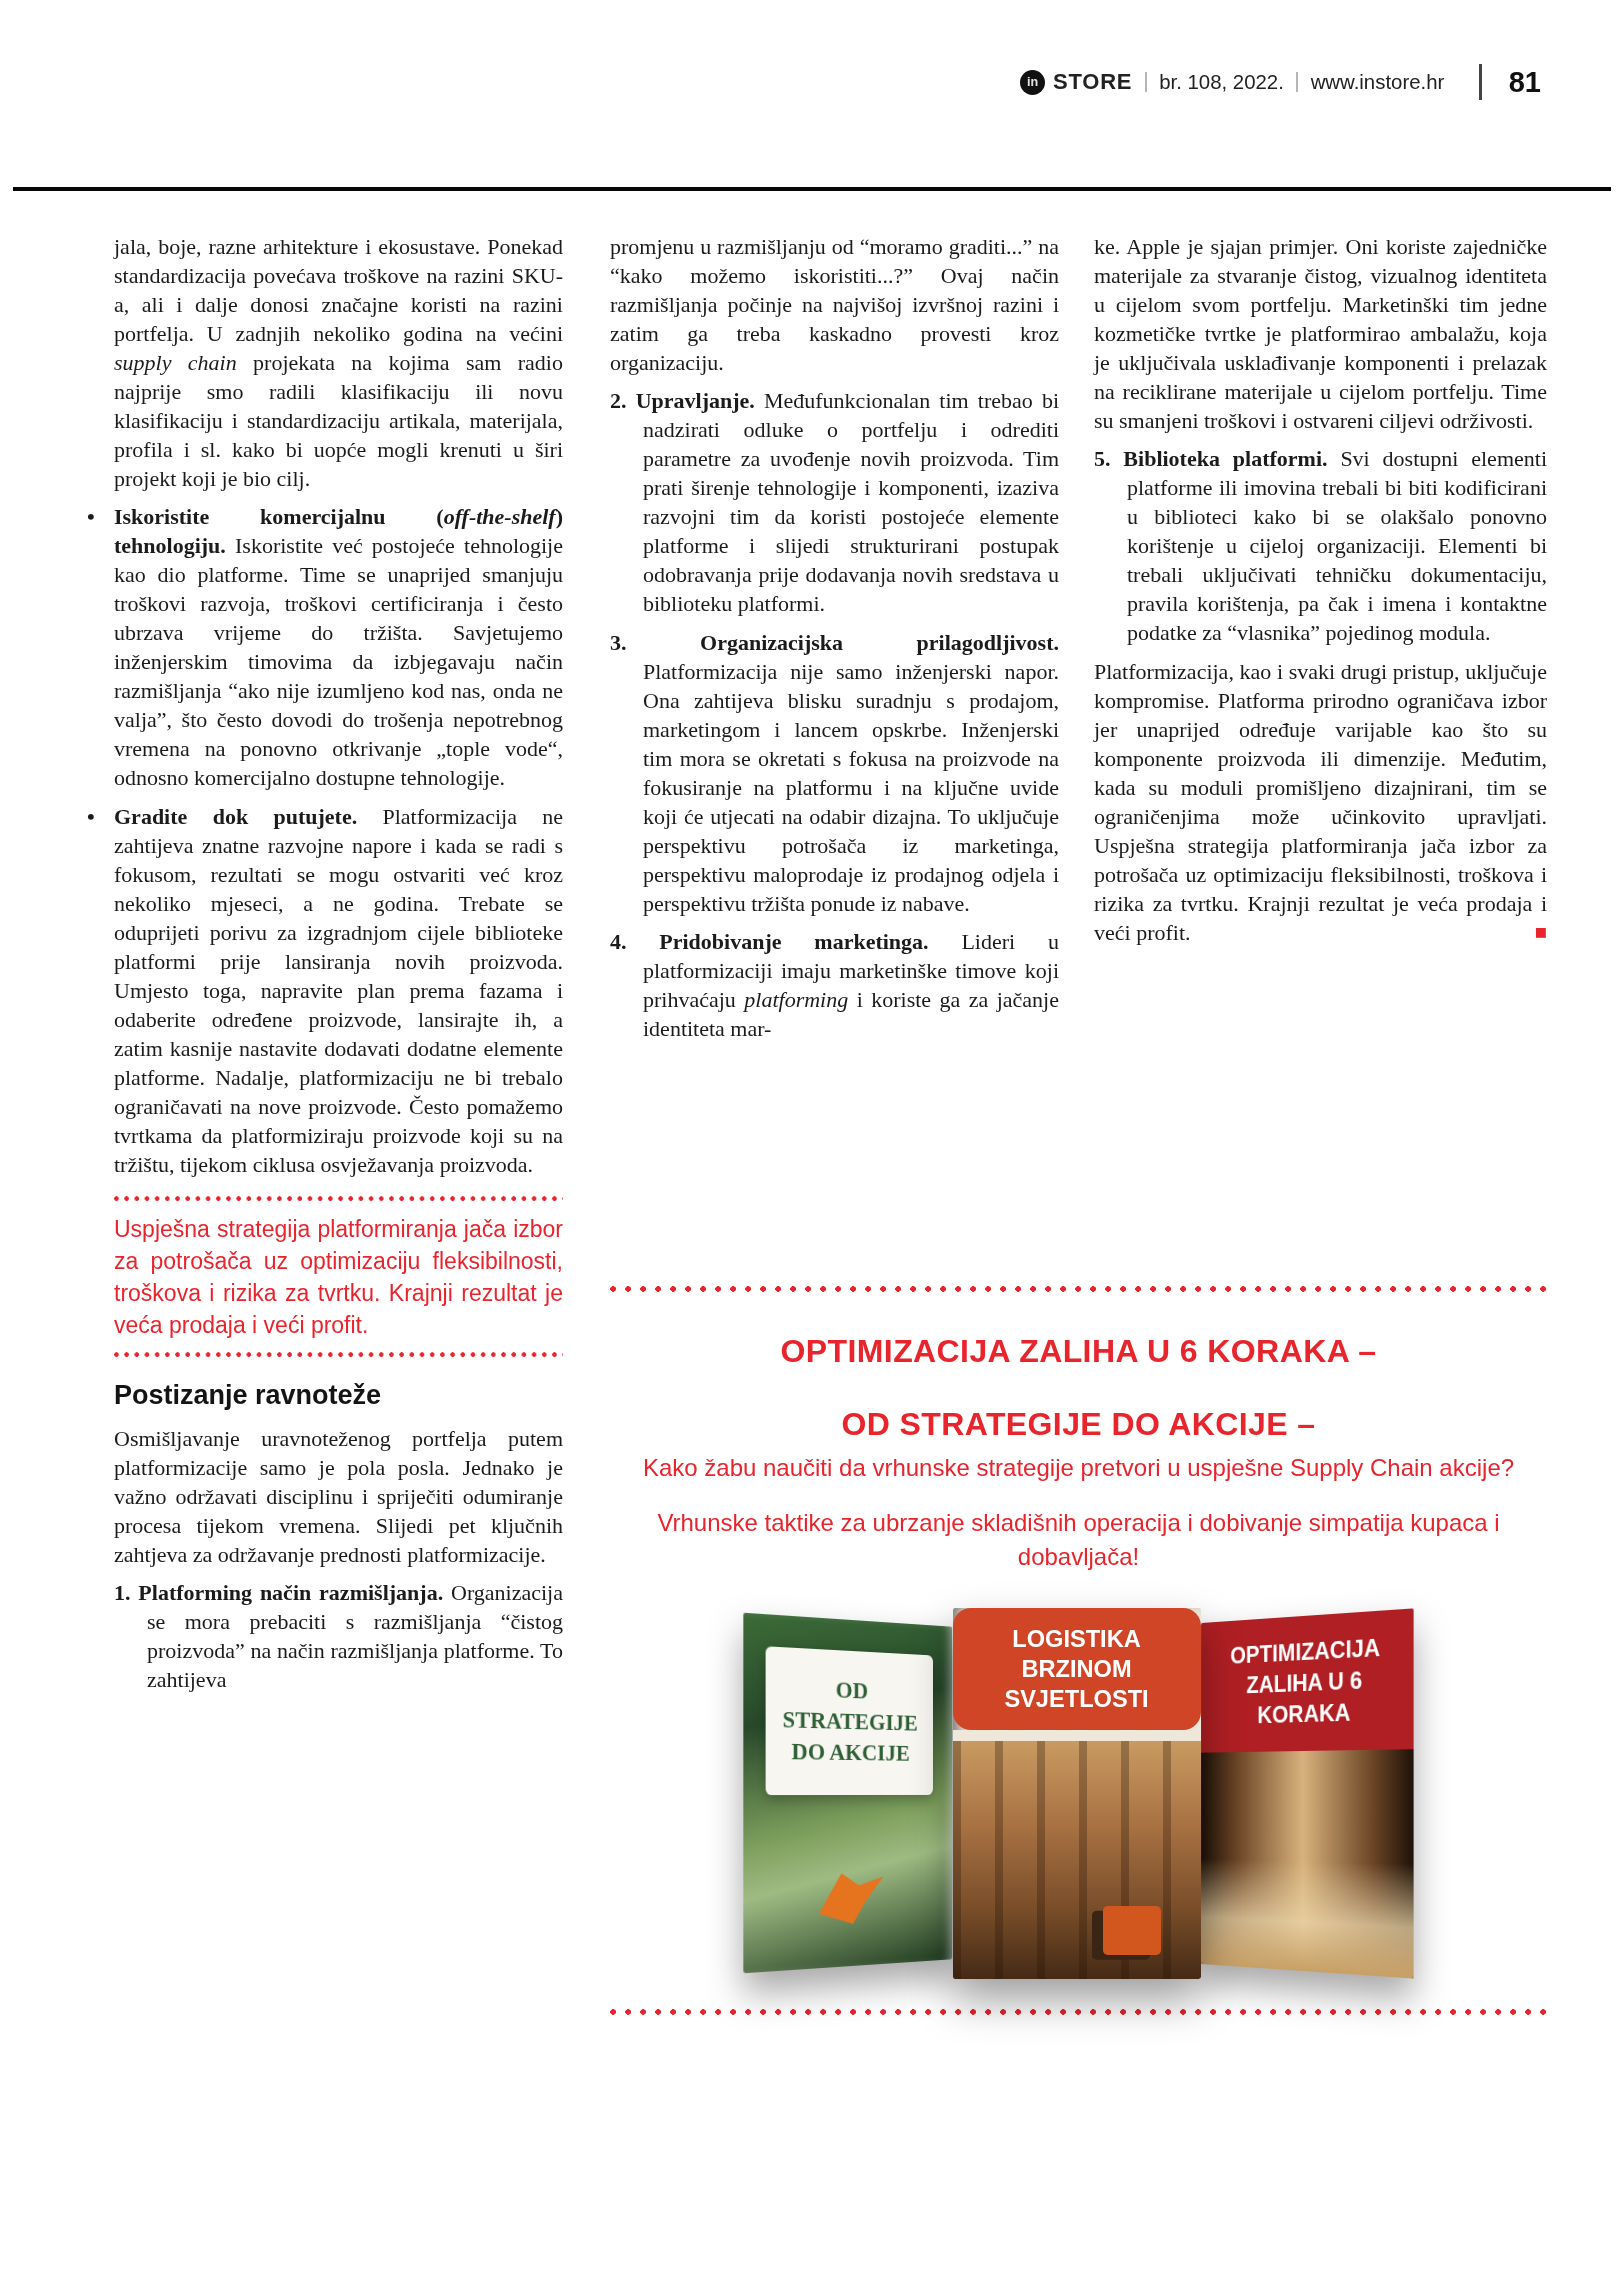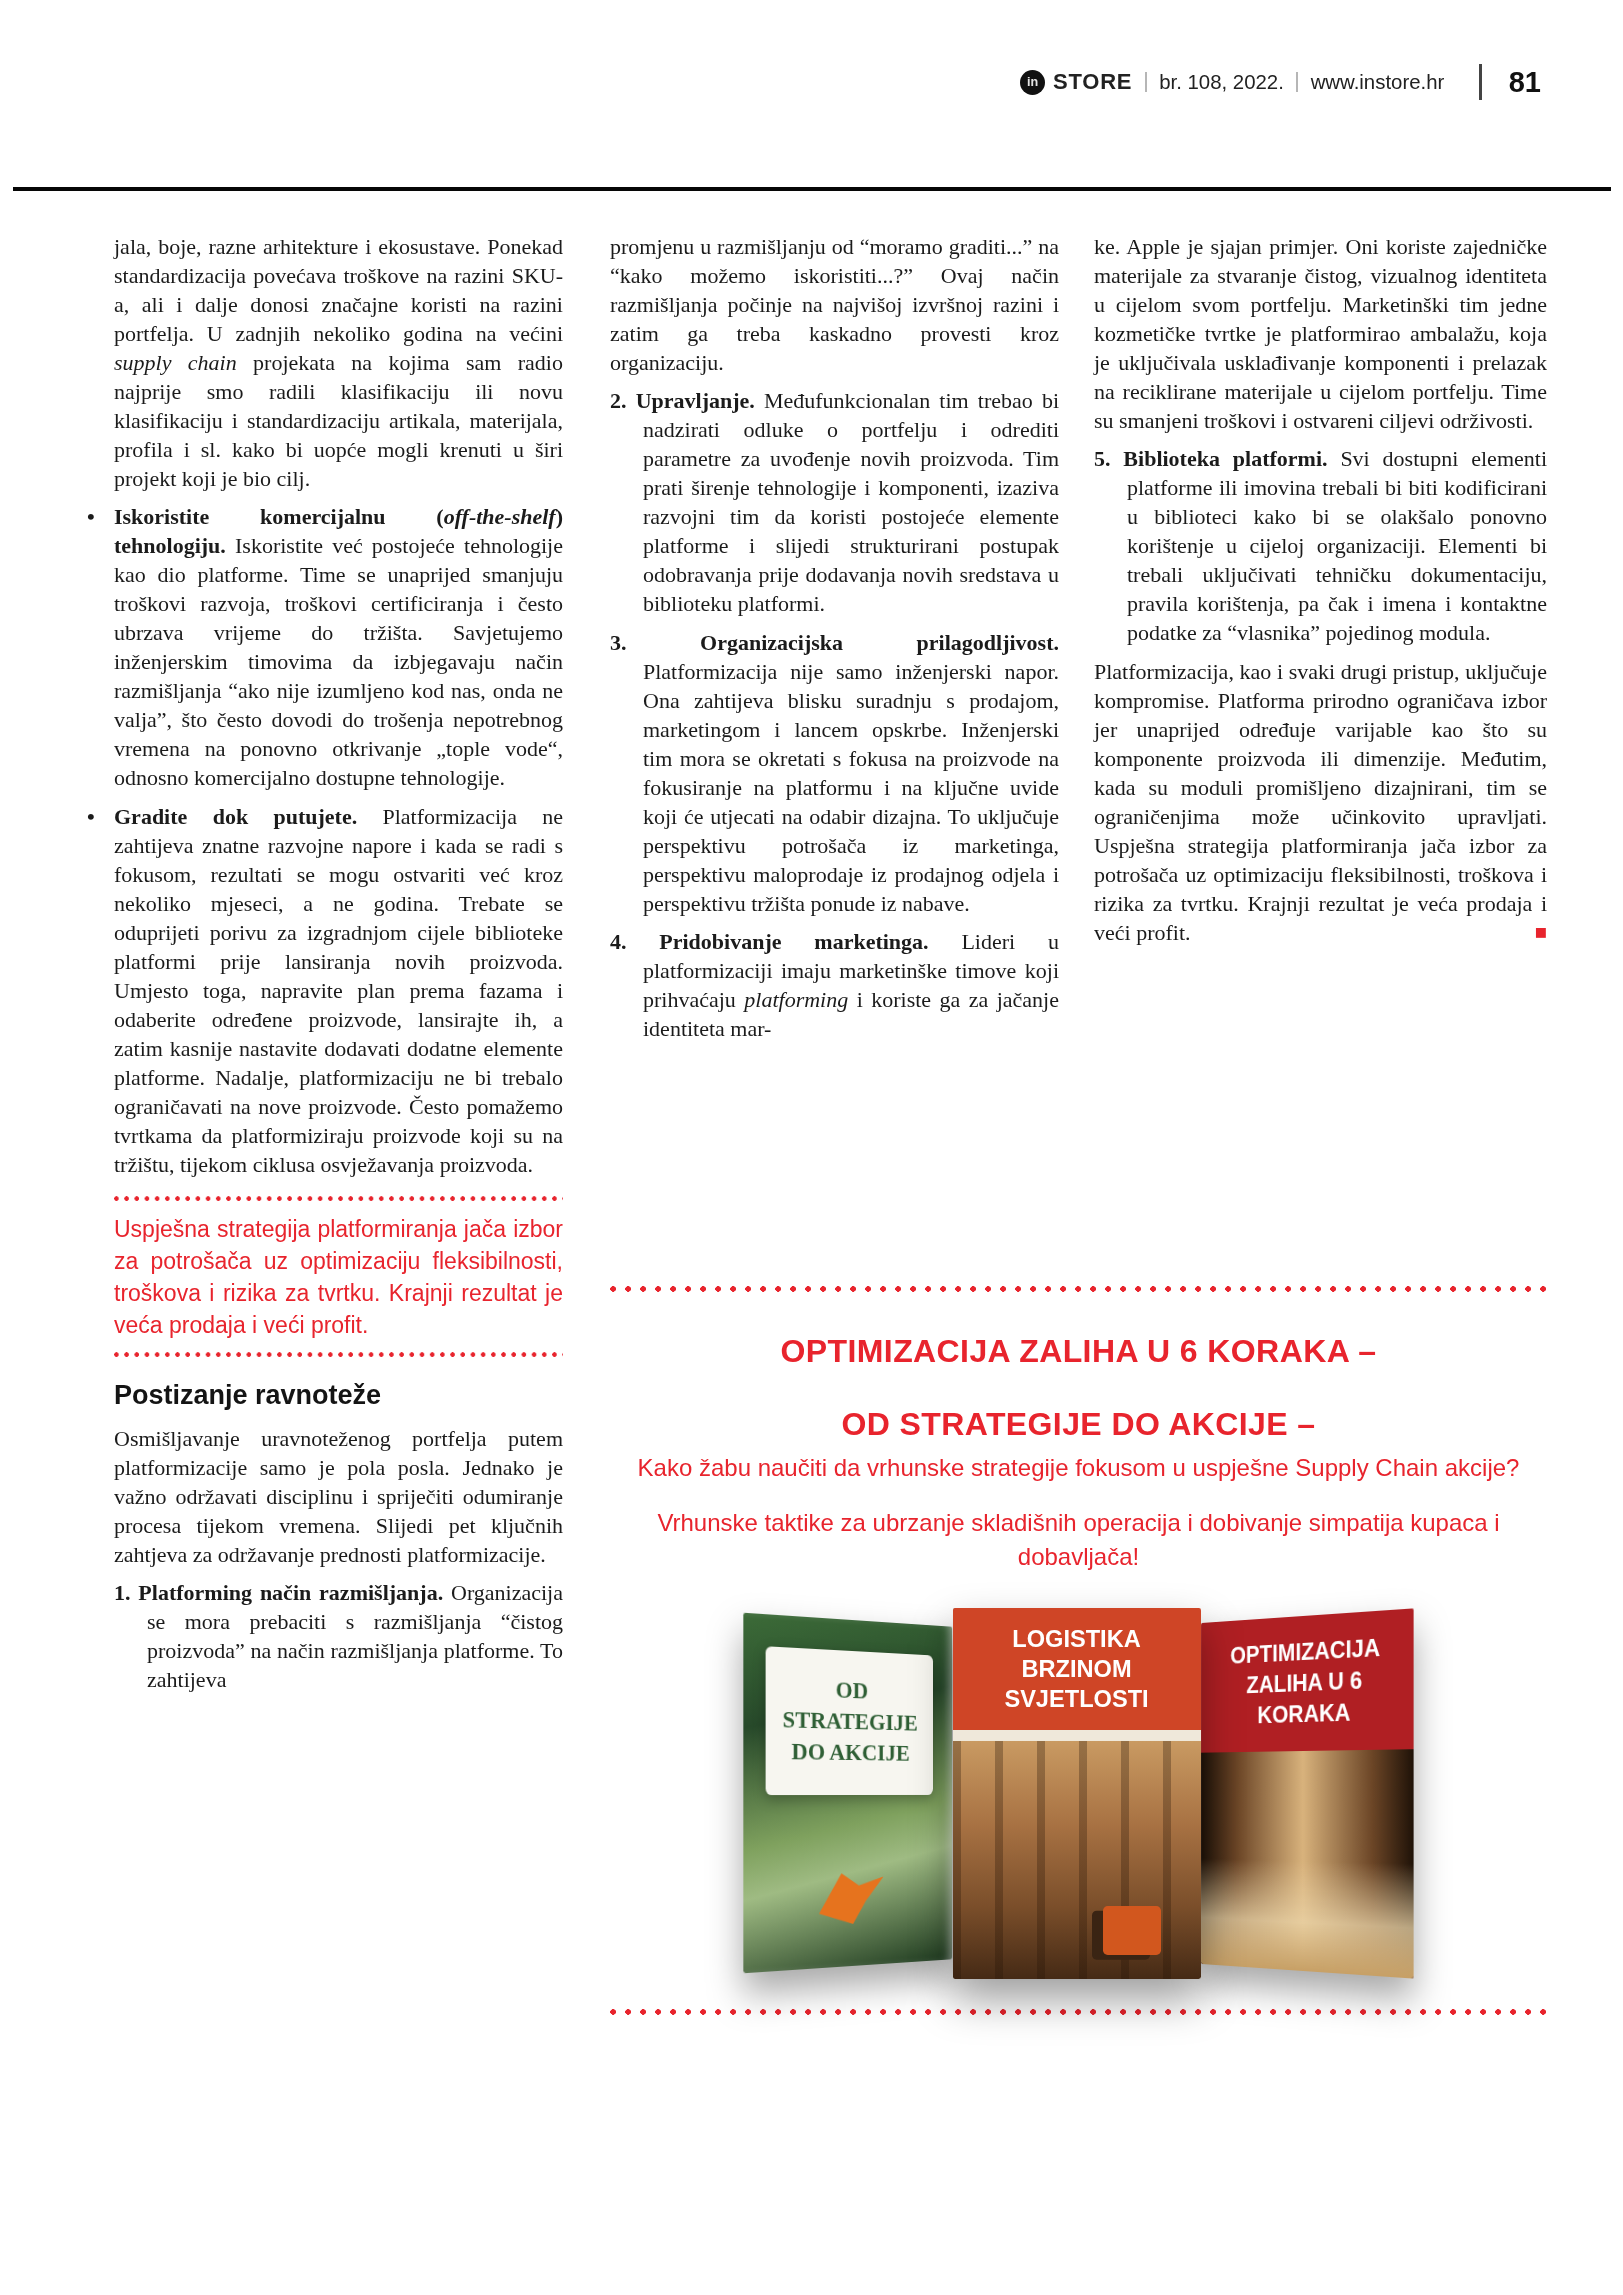--- a/index.html
+++ b/index.html
@@ -97,21 +97,21 @@
     clip-path:polygon(0% 70%, 38% 0%, 62% 28%, 100% 18%, 70% 60%, 48% 100%);
   }
   .book2{
     width:248px;height:371px;z-index:3;
     background:#efe8da;
     box-shadow:inset 12.6px 0 15.7px -7.9px rgba(0,0,0,.55), 0 20.4px 41px rgba(0,0,0,.38);
     display:flex;flex-direction:column;
   }
   .book2-top{
     height:33%;background:#cf4526;color:#fff;display:flex;align-items:center;justify-content:center;
-    font-weight:bold;font-size:23.6px;line-height:30px;padding:6.3px 15.7px;text-align:center;
+    font-weight:bold;font-size:23.6px;line-height:30px;padding:6.3px 15.7px;text-align:center;border-radius:18px;
   }
   .book2-strip{height:11px;background:#efe8da;}
   .book2-photo{
     flex:1;position:relative;
     background:
       repeating-linear-gradient(90deg, rgba(35,18,5,.30) 0 7.9px, rgba(0,0,0,0) 7.9px 42px),
       linear-gradient(180deg,#c99a62 0%,#a87243 35%,#7a4e2a 70%,#452a15 100%);
   }
   .forklift{
     position:absolute;right:16%;bottom:10%;width:58px;height:49px;background:#d2571e;
@@ -211,21 +211,21 @@
       <span class="endmark">■</span>
     </div>
   </section>
 
   <section class="promo">
     <div class="dots"></div>
 
     <h3 class="promo-h first">OPTIMIZACIJA ZALIHA U 6 KORAKA –</h3>
 
     <h3 class="promo-h">OD STRATEGIJE DO AKCIJE –</h3>
-    <p class="promo-t">Kako žabu naučiti da vrhunske strategije fokusom u uspješne Supply Chain akcije?</p>
+    <p class="promo-t">Kako žabu naučiti da vrhunske strategije pretvori u uspješne Supply Chain akcije?</p>
 
     <p class="promo-t">Vrhunske taktike za ubrzanje skladišnih operacija i dobivanje simpatija kupaca i dobavljača!</p>
 
     <div class="books">
 
       <div class="book book1">
         <div class="book1-panel">
           <span class="book1-title">OD STRATEGIJE DO AKCIJE</span>
         </div>
         <div class="crane"></div>

